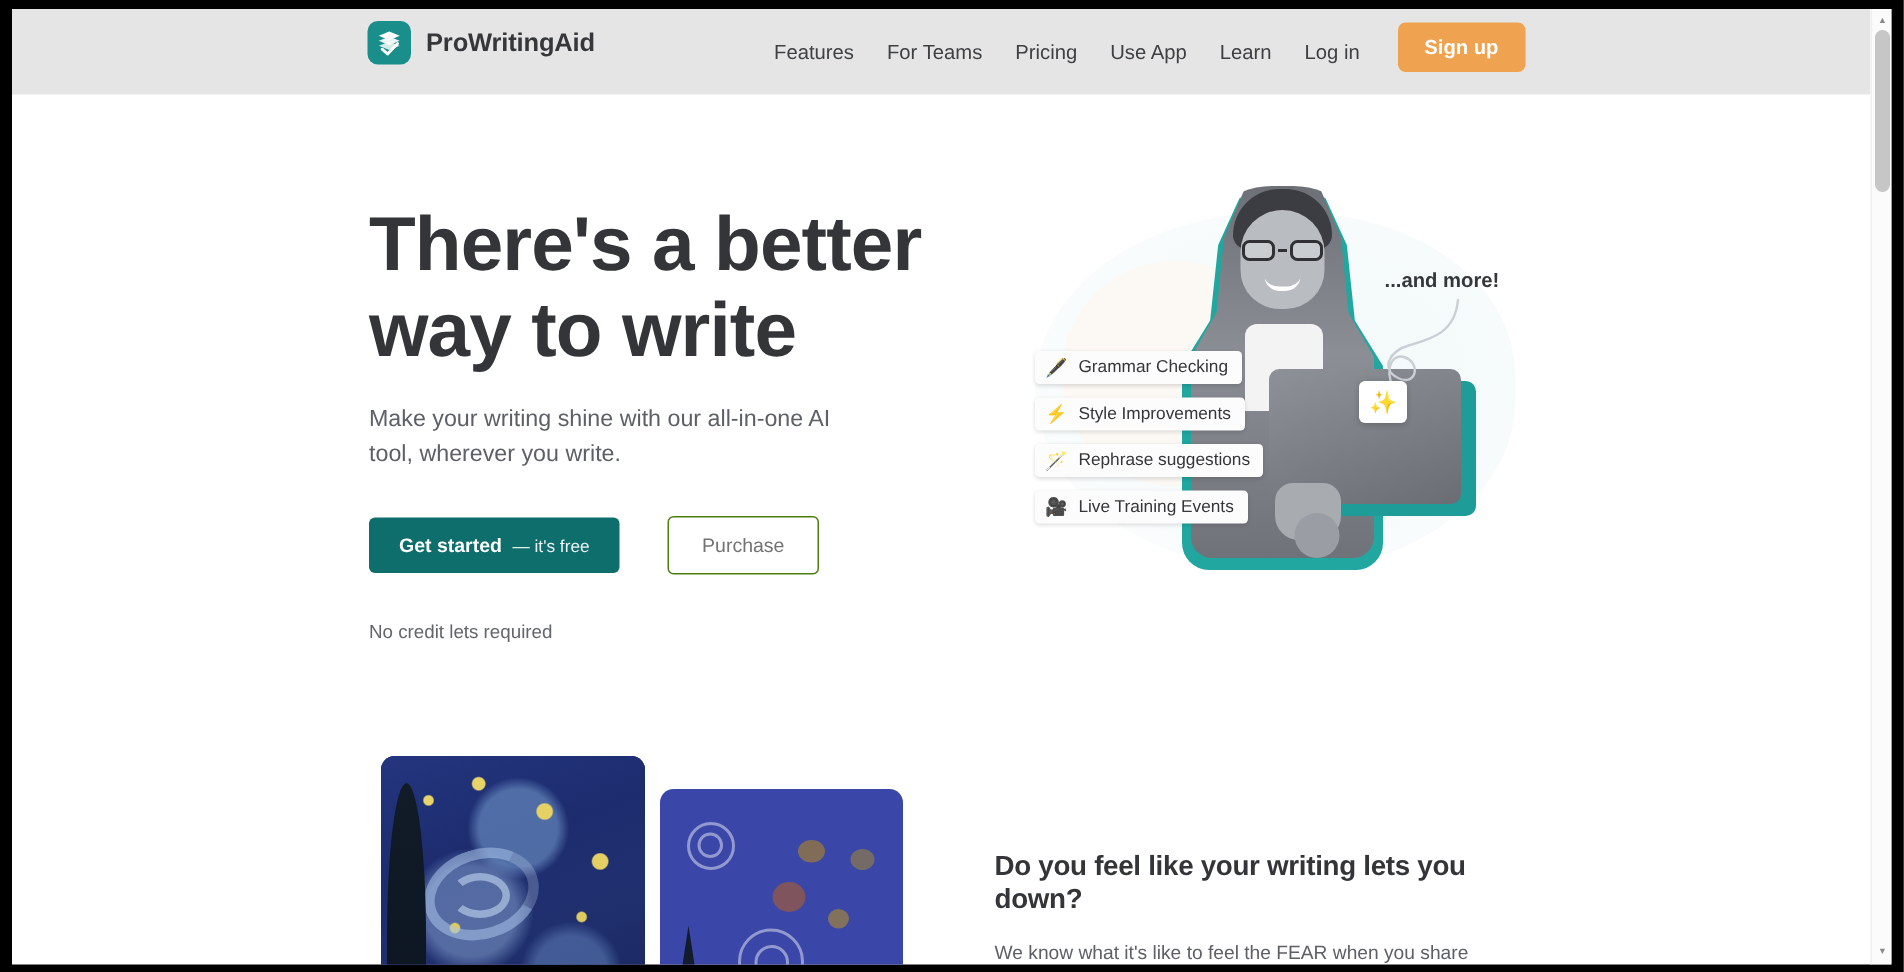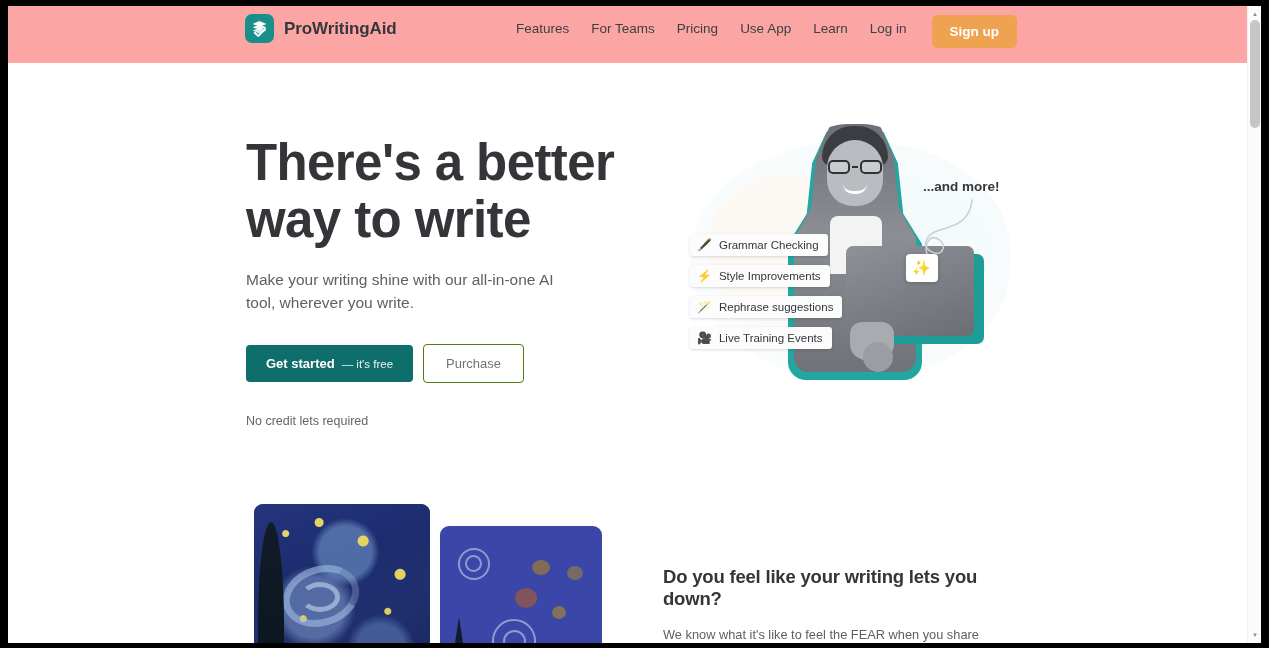--- a/index.html
+++ b/index.html
@@ -61,21 +61,21 @@
     width: 1239px;
     height: 637px;
   }
 
   
   .header {
     position: absolute;
     left: 0; top: 0;
     width: 1239px;
     height: 57px;
-    background: #fca5a5;
+    background: #e5e5e5;
   }
   .brand {
     position: absolute;
     left: 237px;
     top: 8px;
     display: flex;
     align-items: center;
     gap: 10px;
   }
   .brand-logo {
@@ -91,21 +91,21 @@
     font-size: 17px;
     font-weight: bold;
     color: #35373a;
     letter-spacing: -0.1px;
   }
   .nav {
     position: absolute;
     right: 230px;
     top: 9px;
     display: flex;
-    align-items: flex-start;
+    align-items: flex-end;
     gap: 0px;
   }
   .nav-link {
     font-size: 13.5px;
     color: #3e4044;
     padding: 6px 11px;
     cursor: pointer;
     white-space: nowrap;
   }
   .nav-cta {
@@ -139,21 +139,21 @@
     margin-top: 20px;
     font-size: 15.5px;
     line-height: 23px;
     color: #5d6066;
     width: 330px;
   }
   .hero-btns {
     margin-top: 30px;
     display: flex;
     align-items: center;
-    gap: 10px;
+    gap: 32px;
   }
   .btn-primary {
     background: #0e6e6c;
     color: #ffffff;
     border-radius: 4px;
     padding: 11px 20px;
     font-size: 13px;
     display: flex;
     align-items: baseline;
     gap: 7px;

